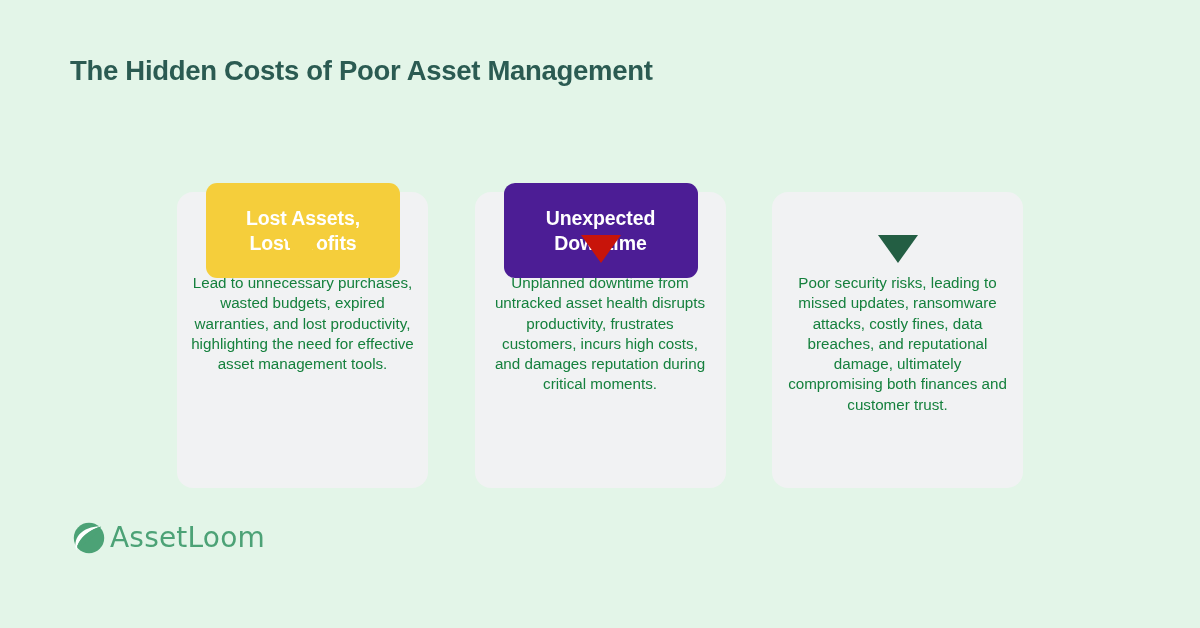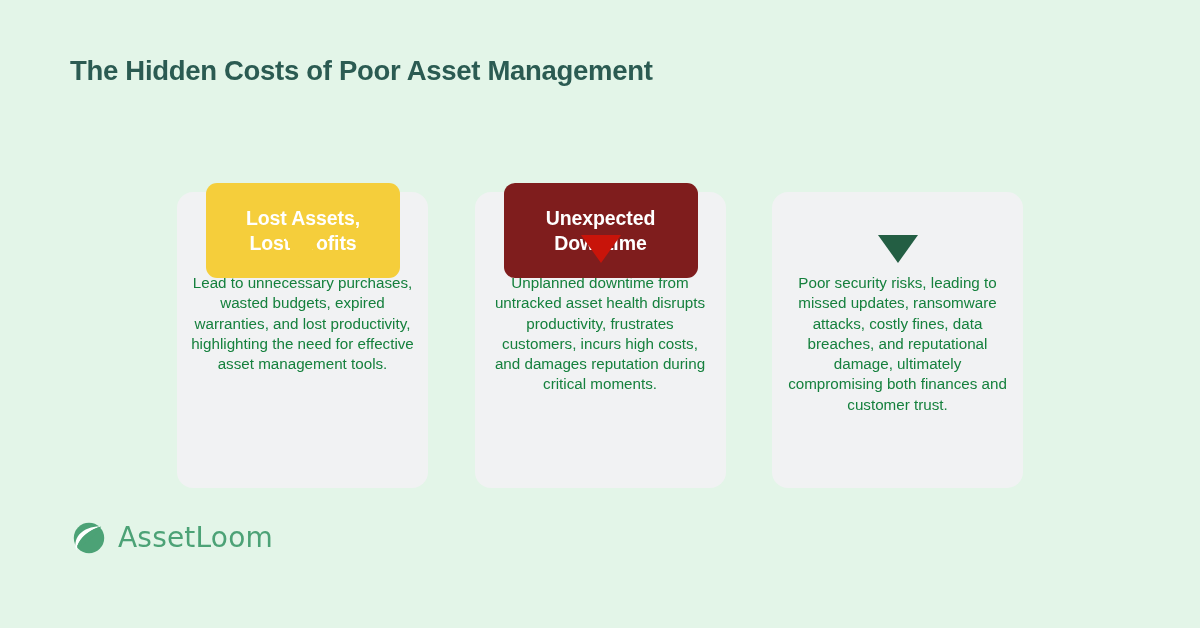--- a/index.html
+++ b/index.html
@@ -118,21 +118,20 @@
   }
 
   
   .logo {
     position: absolute;
     left: 68px;
     top: 517px;
     display: flex;
     flex-direction: row;
     align-items: center;
-    gap: 8px;
   }
   .logo-mark {
     width: 42px;
     height: 42px;
     flex: none;
     display: block;
   }
   .logo-text {
     font-size: 28px;
     color: #4ca276;
@@ -158,21 +157,21 @@
           <div class="banner-title">Lost Assets,<br>Lost Profits</div>
         </div>
         <div class="banner-tail" style="border-top-color: rgb(245, 206, 59);"></div>
       </div>
       <div class="card-body">Lead to unnecessary purchases, wasted budgets, expired warranties, and lost productivity, highlighting the need for effective asset management tools.</div>
     </div>
 
     <div class="card">
       <div class="card-panel"></div>
       <div class="banner-wrap">
-        <div class="banner-box" style="background: #7f1d1d;">
+        <div class="banner-box" style="background: #4c1d95;">
           <div class="banner-title">Unexpected<br>Downtime</div>
         </div>
         <div class="banner-tail" style="border-top-color: rgb(200, 20, 10);"></div>
       </div>
       <div class="card-body">Unplanned downtime from untracked asset health disrupts productivity, frustrates customers, incurs high costs, and damages reputation during critical moments.</div>
     </div>
 
     <div class="card">
       <div class="card-panel"></div>
       <div class="banner-wrap">

